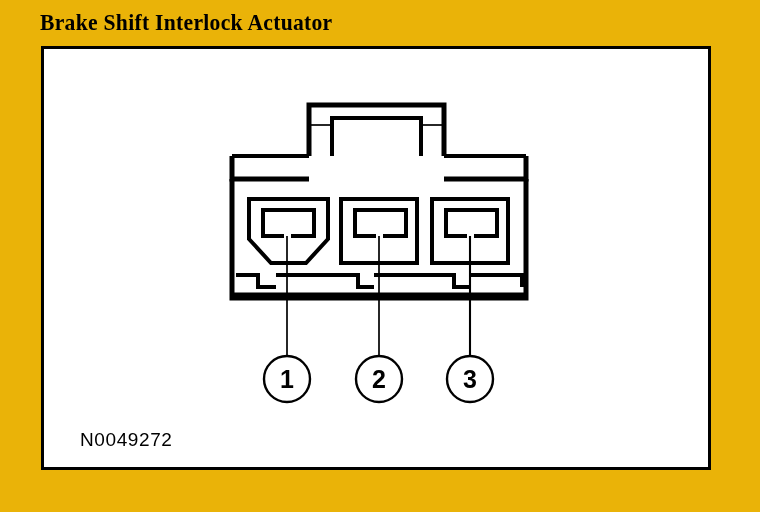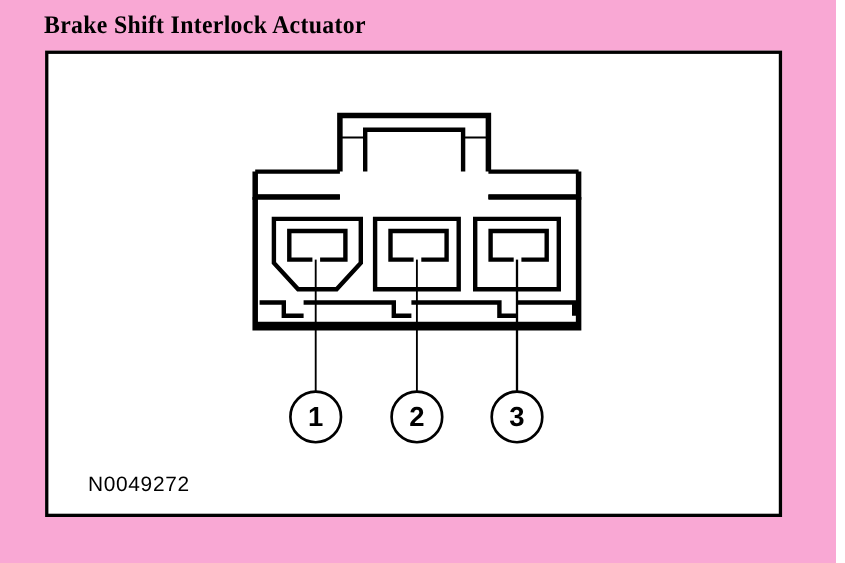--- a/index.html
+++ b/index.html
@@ -14,21 +14,21 @@
     position: relative;
     overflow: hidden;
     font-family: "Liberation Serif", serif;
   }
 
   #page {
     position: absolute;
     left: 0; top: 0;
     width: 760px;
     height: 512px;
-    background: #f9a8d4;
+    background: #eab308;
   }
 
   
   #figure-title {
     position: absolute;
     left: 40px;
     top: 9px;
     font-family: "Liberation Serif", serif;
     font-weight: bold;
     font-size: 23px;

